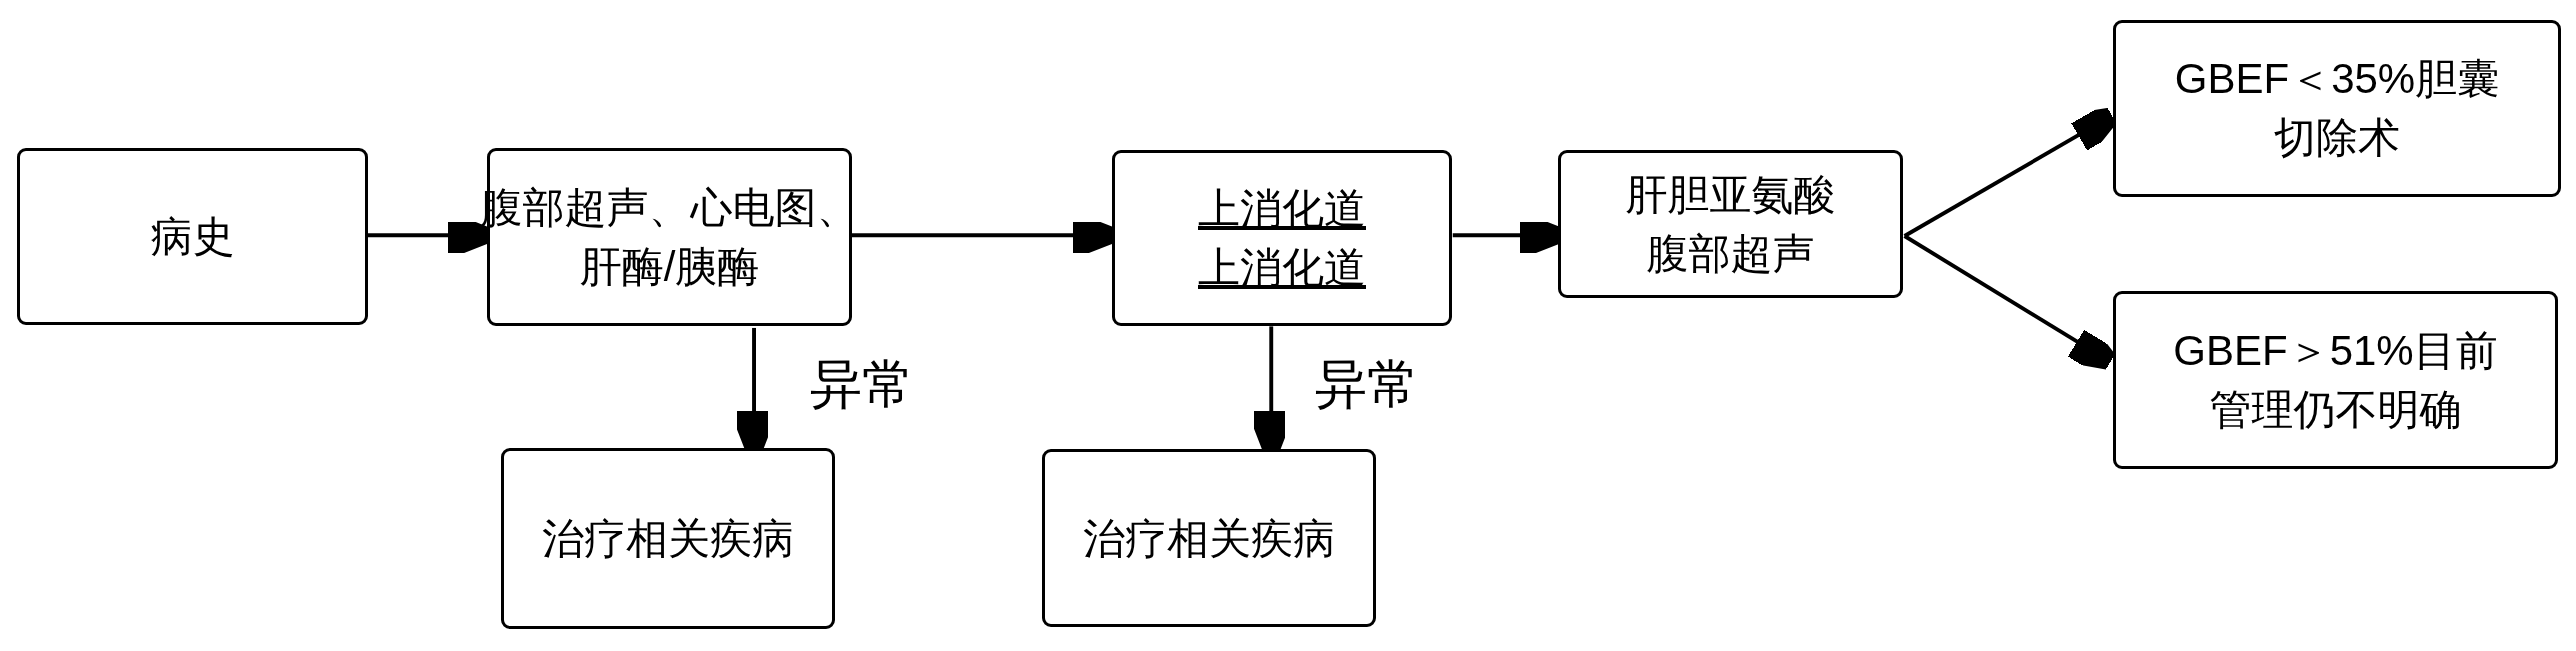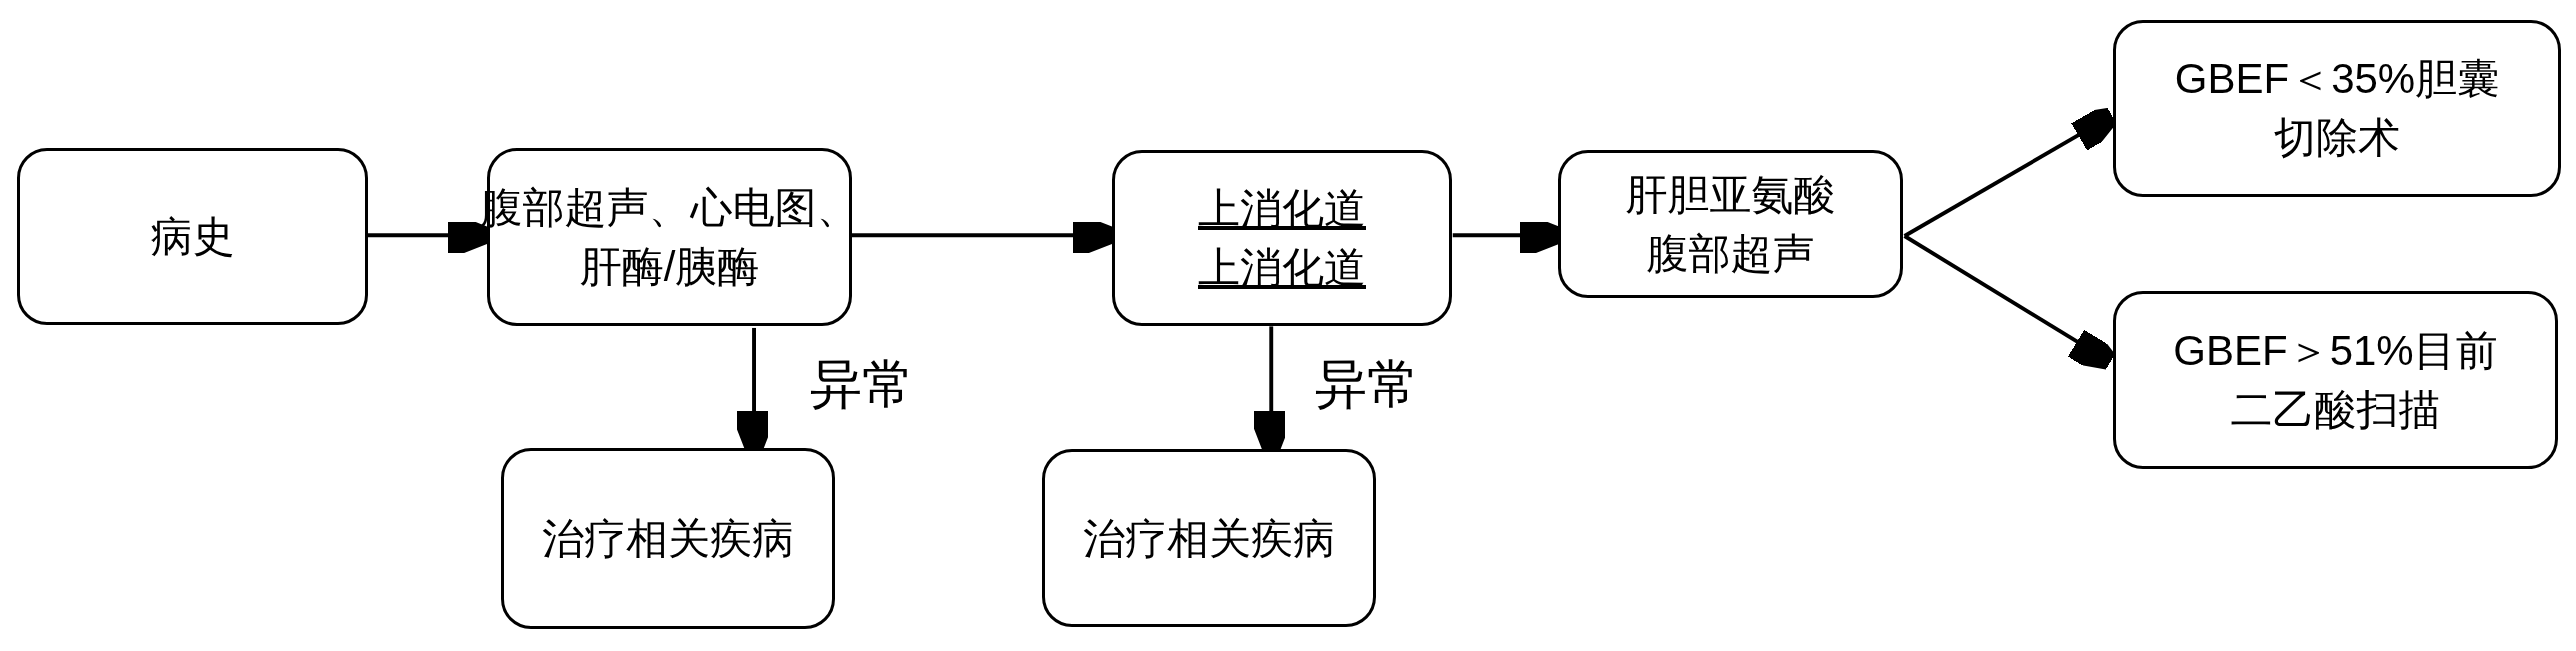--- a/index.html
+++ b/index.html
@@ -25,21 +25,21 @@
   }
   .arrows path {
     stroke: #000000;
     stroke-width: 5;
     fill: none;
   }
   .node {
     position: absolute;
     box-sizing: border-box;
     border: 3.9px solid #000000;
-    border-radius: 30px;
+    border-radius: 9px;
     background: #ffffff;
     display: flex;
     flex-direction: column;
     align-items: center;
     justify-content: center;
     text-align: center;
     font-size: 42px;
     line-height: 59px;
     white-space: nowrap;
   }
@@ -92,21 +92,21 @@
     <span>腹部超声</span>
   </div>
 
   <div class="node" style="left:2113px; top:19.5px; width:448px; height:177px;">
     <span>GBEF＜35%胆囊</span>
     <span>切除术</span>
   </div>
 
   <div class="node" style="left:2113px; top:291px; width:445px; height:178px;">
     <span>GBEF＞51%目前</span>
-    <span>二乙酸扫描</span>
+    <span>管理仍不明确</span>
   </div>
 
   <div class="node" style="left:501px; top:448px; width:334px; height:181px;">
     <span>治疗相关疾病</span>
   </div>
 
   <div class="node" style="left:1042px; top:449px; width:334px; height:178px;">
     <span>治疗相关疾病</span>
   </div>
 

